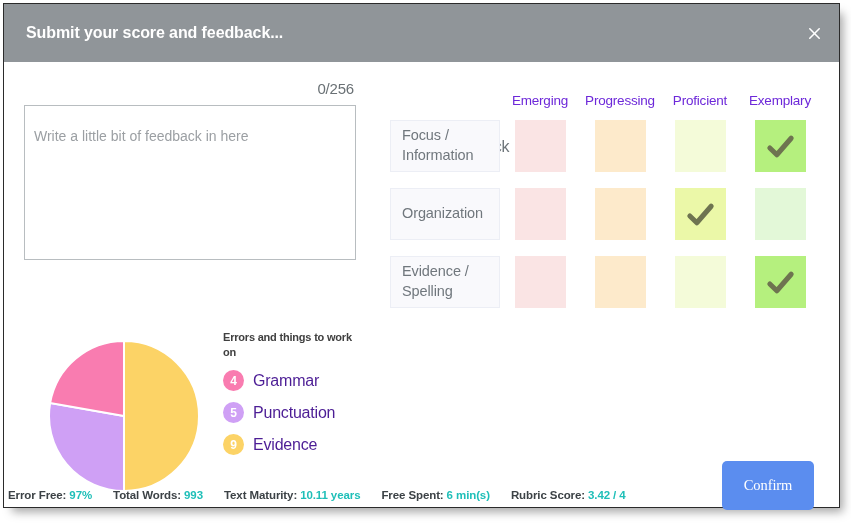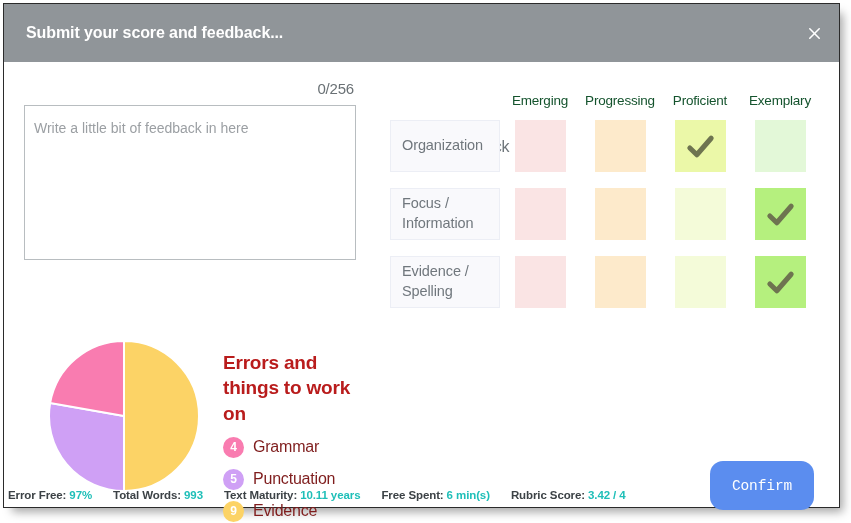--- a/index.html
+++ b/index.html
@@ -86,21 +86,21 @@
     letter-spacing: -0.2px;
   }
   #feedback-textarea {
     position: absolute;
     left: 20px;
     top: 43px;
     width: 332px;
     height: 155px;
     border: 1px solid #b8bdc0;
     box-sizing: border-box;
-    padding: 14px 9px;
+    padding: 22px 9px;
     font-family: "Liberation Sans", sans-serif;
     font-size: 14px;
     color: #4c1d95;
     resize: none;
     outline: none;
     background: #ffffff;
   }
   #feedback-textarea::placeholder {
     color: #9b9fa3;
   }
@@ -114,27 +114,26 @@
     height: 152px;
   }
   
   #errors-panel {
     position: absolute;
     left: 219px;
     top: 268px;
     width: 145px;
   }
   #errors-heading {
-    font-size: 19px;
+    font-size: 11px;
     font-weight: bold;
-    color: #b91c1c;
+    color: #404040;
     line-height: 1.33;
     letter-spacing: -0.2px;
     width: 130px;
-    margin-top: 20px;
   }
   .legend-row {
     display: flex;
     align-items: center;
     margin-top: 11px;
   }
   .legend-badge {
     width: 21px;
     height: 21px;
     border-radius: 50%;
@@ -142,21 +141,21 @@
     font-size: 12px;
     font-weight: bold;
     display: flex;
     align-items: center;
     justify-content: center;
     flex: 0 0 auto;
   }
   .legend-label {
     margin-left: 9px;
     font-size: 16px;
-    color: #7f1d1d;
+    color: #4c1d95;
     letter-spacing: -0.2px;
     white-space: nowrap;
   }
 
   
   #rubric-panel {
     position: absolute;
     left: 386px;
     top: 0;
     width: 445px;
@@ -203,21 +202,21 @@
     font-size: 14.5px;
     color: #70777d;
     line-height: 1.35;
     letter-spacing: -0.1px;
   }
   .rubric-colhead {
     width: 80px;
     flex: 0 0 auto;
     text-align: center;
     font-size: 13.5px;
-    color: #14532d;
+    color: #6d28d9;
     letter-spacing: -0.2px;
   }
   .rubric-cellwrap {
     width: 80px;
     flex: 0 0 auto;
     display: flex;
     justify-content: center;
   }
   .rubric-cell {
     width: 51px;
@@ -250,27 +249,27 @@
   }
   .stat-item:last-child { margin-right: 8px; }
   .stat-value {
     color: #1fbfb8;
     margin-left: 3px;
   }
   #confirm-button {
     position: absolute;
     right: 25px;
     bottom: 14px;
-    width: 104px;
+    width: 92px;
     height: 49px;
     background: #5b8def;
     border: none;
-    border-radius: 13px;
+    border-radius: 5px;
     color: #ffffff;
-    font-family: Liberation Mono, monospace;
+    font-family: Liberation Serif, serif;
     font-size: 14.5px;
     cursor: pointer;
     letter-spacing: -0.1px;
   }
 </style>
 </head>
 <body>
 
 <div id="dialog">
 
@@ -320,55 +319,55 @@
 
     <div id="rubric-panel">
       <div id="rubric-heading">Rubric Feedback</div>
       <div id="rubric-grid">
         <div class="rubric-head-row">
           <div class="rubric-rowlabel-spacer"></div>
           <div id="rubric-colheads-host" style="display:contents"><div class="rubric-colhead">Emerging</div><div class="rubric-colhead">Progressing</div><div class="rubric-colhead">Proficient</div><div class="rubric-colhead">Exemplary</div></div>
         </div>
         <div id="rubric-rows-host">
             <div class="rubric-row">
+              <div class="rubric-rowlabel">Focus / Information</div>
+              <div class="rubric-cellwrap">
+                <div class="rubric-cell" style="background: rgb(250, 228, 228);"></div>
+              </div>
+              <div class="rubric-cellwrap">
+                <div class="rubric-cell" style="background: rgb(253, 234, 203);"></div>
+              </div>
+              <div class="rubric-cellwrap">
+                <div class="rubric-cell" style="background: rgb(244, 251, 217);"></div>
+              </div>
+              <div class="rubric-cellwrap">
+                <div class="rubric-cell" style="background: rgb(181, 240, 126);">
+                  <svg viewBox="0 0 32 32">
+                    <path d="M5 17.5 L12.2 24.5 L27 7.5" fill="none" stroke="#6e7450" stroke-width="5.2" stroke-linecap="round" stroke-linejoin="round"></path>
+                  </svg>
+                </div>
+              </div>
+            </div>
+            <div class="rubric-row">
               <div class="rubric-rowlabel">Organization</div>
               <div class="rubric-cellwrap">
                 <div class="rubric-cell" style="background: rgb(250, 228, 228);"></div>
               </div>
               <div class="rubric-cellwrap">
                 <div class="rubric-cell" style="background: rgb(253, 234, 203);"></div>
               </div>
               <div class="rubric-cellwrap">
                 <div class="rubric-cell" style="background: rgb(235, 248, 168);">
                   <svg viewBox="0 0 32 32">
                     <path d="M5 17.5 L12.2 24.5 L27 7.5" fill="none" stroke="#6e7450" stroke-width="5.2" stroke-linecap="round" stroke-linejoin="round"></path>
                   </svg>
                 </div>
               </div>
               <div class="rubric-cellwrap">
                 <div class="rubric-cell" style="background: rgb(227, 248, 216);"></div>
-              </div>
-            </div>
-            <div class="rubric-row">
-              <div class="rubric-rowlabel">Focus / Information</div>
-              <div class="rubric-cellwrap">
-                <div class="rubric-cell" style="background: rgb(250, 228, 228);"></div>
-              </div>
-              <div class="rubric-cellwrap">
-                <div class="rubric-cell" style="background: rgb(253, 234, 203);"></div>
-              </div>
-              <div class="rubric-cellwrap">
-                <div class="rubric-cell" style="background: rgb(244, 251, 217);"></div>
-              </div>
-              <div class="rubric-cellwrap">
-                <div class="rubric-cell" style="background: rgb(181, 240, 126);">
-                  <svg viewBox="0 0 32 32">
-                    <path d="M5 17.5 L12.2 24.5 L27 7.5" fill="none" stroke="#6e7450" stroke-width="5.2" stroke-linecap="round" stroke-linejoin="round"></path>
-                  </svg>
-                </div>
               </div>
             </div>
             <div class="rubric-row">
               <div class="rubric-rowlabel">Evidence / Spelling</div>
               <div class="rubric-cellwrap">
                 <div class="rubric-cell" style="background: rgb(250, 228, 228);"></div>
               </div>
               <div class="rubric-cellwrap">
                 <div class="rubric-cell" style="background: rgb(253, 234, 203);"></div>
               </div>

